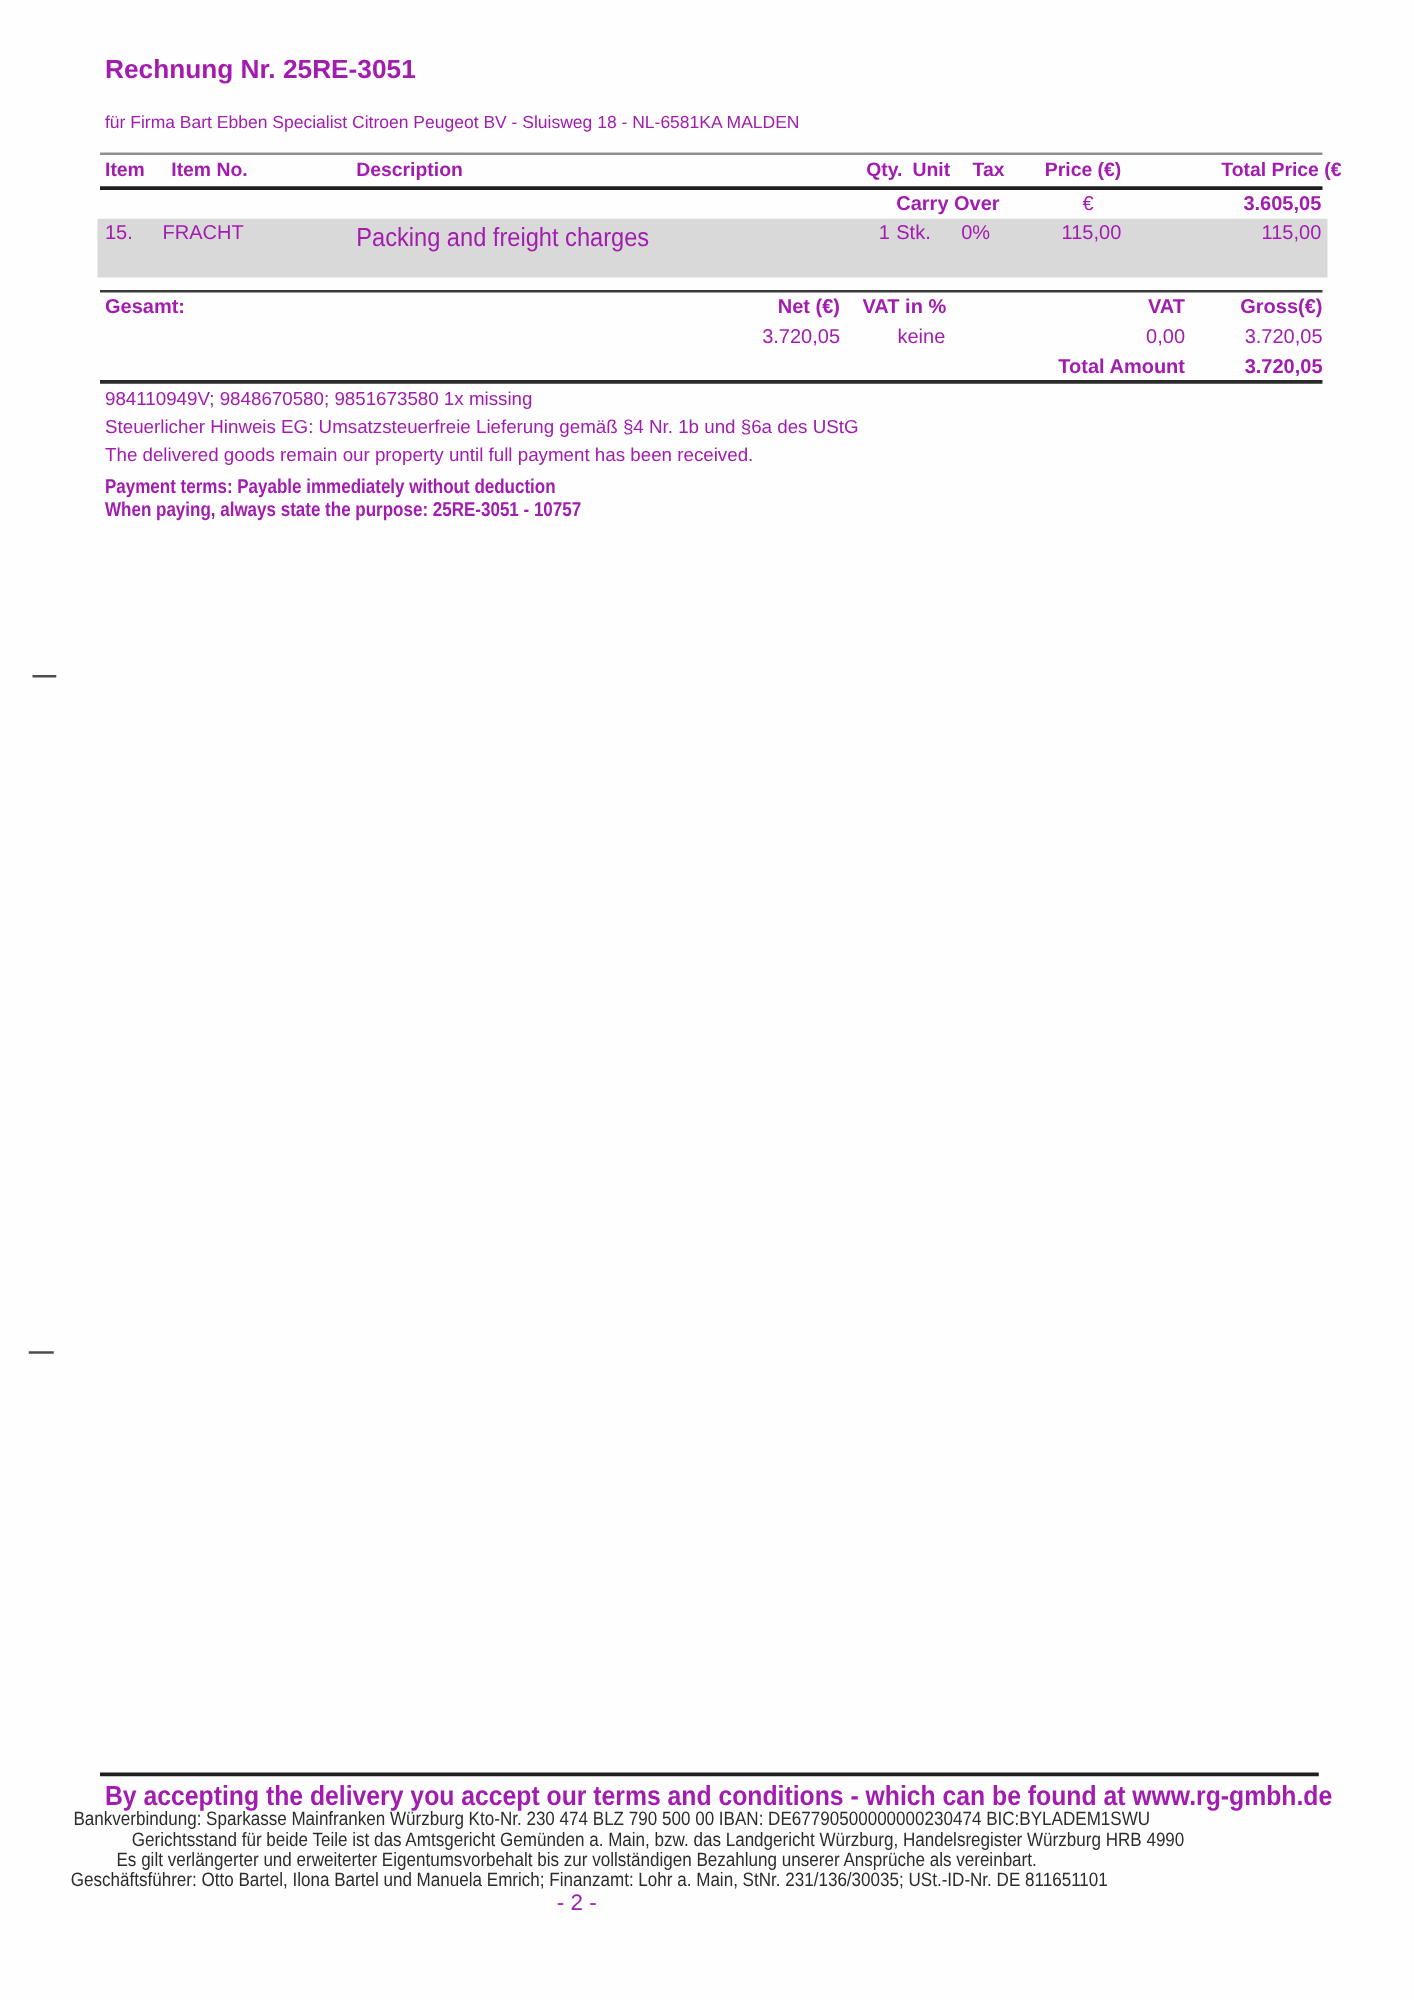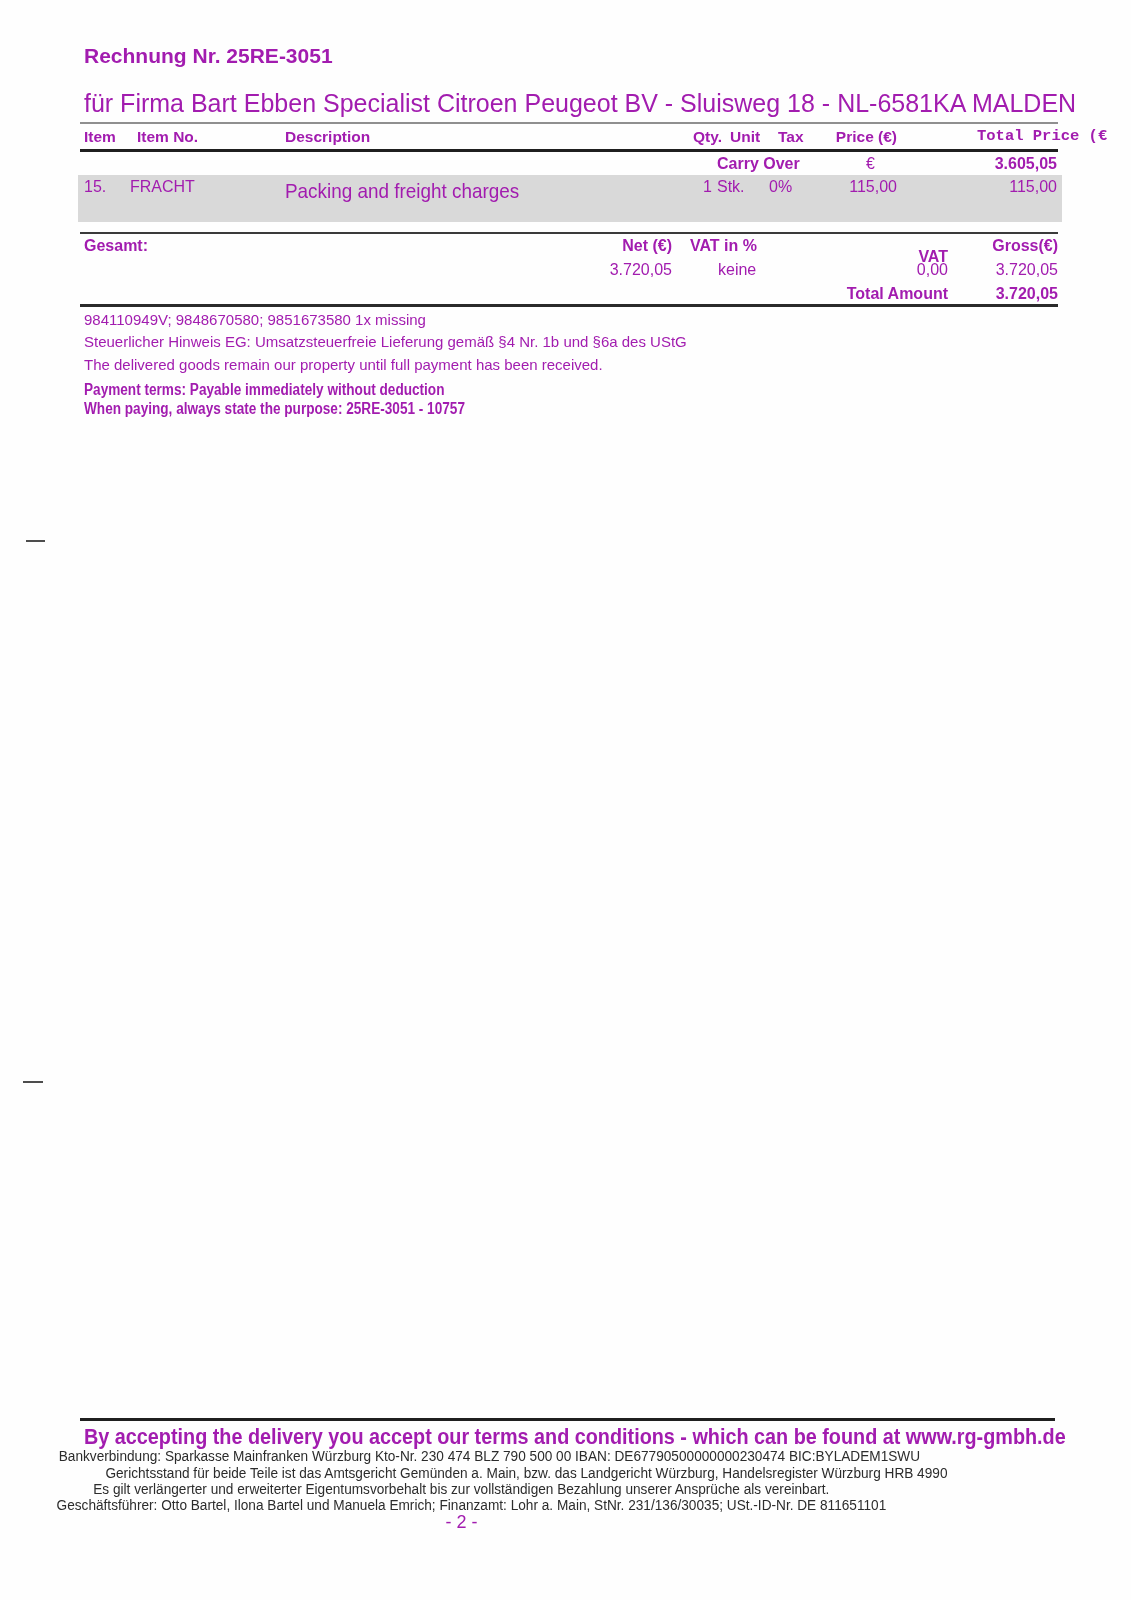--- a/index.html
+++ b/index.html
@@ -15,21 +15,21 @@
   .b { font-weight:700; }
   .r { text-align:right; }
   .rule { position:absolute; }
   .rule-gray { background:#8f8f8f; }
   .rule-dark { background:#1f1f1f; }
   .shade { position:absolute; background:#d9d9d9; }
   .cond  { display:inline-block; transform:scaleX(0.90); transform-origin:0 50%; white-space:nowrap; }
   .cond85{ display:inline-block; transform:scaleX(0.85); transform-origin:0 50%; white-space:nowrap; }
   .condC { display:inline-block; transform:scaleX(0.88); transform-origin:50% 50%; white-space:nowrap; }
   .fs-title { font-size:21px; }
-  .fs-sub   { font-size:25px; }
+  .fs-sub   { font-size:14px; }
   .fs-head  { font-size:15.5px; }
   .fs-body  { font-size:21px; }
   .fs-num   { font-size:16px; }
   .fs-note  { font-size:15px; }
   .fs-foot  { font-size:15.5px; color:#2c2c2c; }
   .center-line { left:0; width:923px; text-align:center; }
   .fold { position:absolute; background:#4d4d4d; height:2px; }
 </style>
 </head>
 <body>
@@ -41,21 +41,21 @@
 
   <div class="rule rule-gray" style="left:80px; top:122px; width:978px; height:2px;"></div>
 
   <div class="t b fs-head" style="left:84px; top:128px;">Item</div>
   <div class="t b fs-head" style="left:137px; top:128px;">Item No.</div>
   <div class="t b fs-head" style="left:285px; top:128px;">Description</div>
   <div class="t b fs-head r" style="left:640px; top:128px; width:82px;">Qty.</div>
   <div class="t b fs-head" style="left:730px; top:128px;">Unit</div>
   <div class="t b fs-head" style="left:778px; top:128px;">Tax</div>
   <div class="t b fs-head r" style="left:800px; top:128px; width:97px;">Price (€)</div>
-  <div class="t b fs-head" style="left:977px; top:128px;font-family:Liberation Mono, monospace;">Total Price (€</div>
+  <div class="t b fs-head" style="left:977px; top:128px;">Total Price (€</div>
 
   <div class="rule rule-dark" style="left:80px; top:149px; width:978px; height:3px;"></div>
 
   <div class="t b fs-num" style="left:717px; top:155px;">Carry Over</div>
   <div class="t fs-num" style="left:866px; top:155px;">€</div>
   <div class="t b fs-num r" style="left:957px; top:155px; width:100px;">3.605,05</div>
 
   <div class="shade" style="left:78px; top:175px; width:984px; height:47px;"></div>
   <div class="t fs-num" style="left:84px; top:178px;">15.</div>
   <div class="t fs-num" style="left:130px; top:178px;">FRACHT</div>
@@ -64,21 +64,21 @@
   <div class="t fs-num" style="left:717px; top:178px;">Stk.</div>
   <div class="t fs-num" style="left:769px; top:178px;">0%</div>
   <div class="t fs-num r" style="left:807px; top:178px; width:90px;">115,00</div>
   <div class="t fs-num r" style="left:957px; top:178px; width:100px;">115,00</div>
 
   <div class="rule rule-dark" style="left:80px; top:232px; width:978px; height:2px; background:#3a3a3a;"></div>
 
   <div class="t b fs-num" style="left:84px; top:237px;">Gesamt:</div>
   <div class="t b fs-num r" style="left:592px; top:237px; width:80px;">Net (€)</div>
   <div class="t b fs-num" style="left:690px; top:237px;">VAT in %</div>
-  <div class="t b fs-num r" style="left:868px; top:248px; width:80px;">VAT</div>
+  <div class="t b fs-num r" style="left:868px; top:237px; width:80px;">VAT</div>
   <div class="t b fs-num r" style="left:968px; top:237px; width:90px;">Gross(€)</div>
 
   <div class="t fs-num r" style="left:582px; top:261px; width:90px;">3.720,05</div>
   <div class="t fs-num" style="left:718px; top:261px;">keine</div>
   <div class="t fs-num r" style="left:868px; top:261px; width:80px;">0,00</div>
   <div class="t fs-num r" style="left:968px; top:261px; width:90px;">3.720,05</div>
 
   <div class="t b fs-num r" style="left:798px; top:285px; width:150px;">Total Amount</div>
   <div class="t b fs-num r" style="left:963px; top:285px; width:95px;">3.720,05</div>
 

